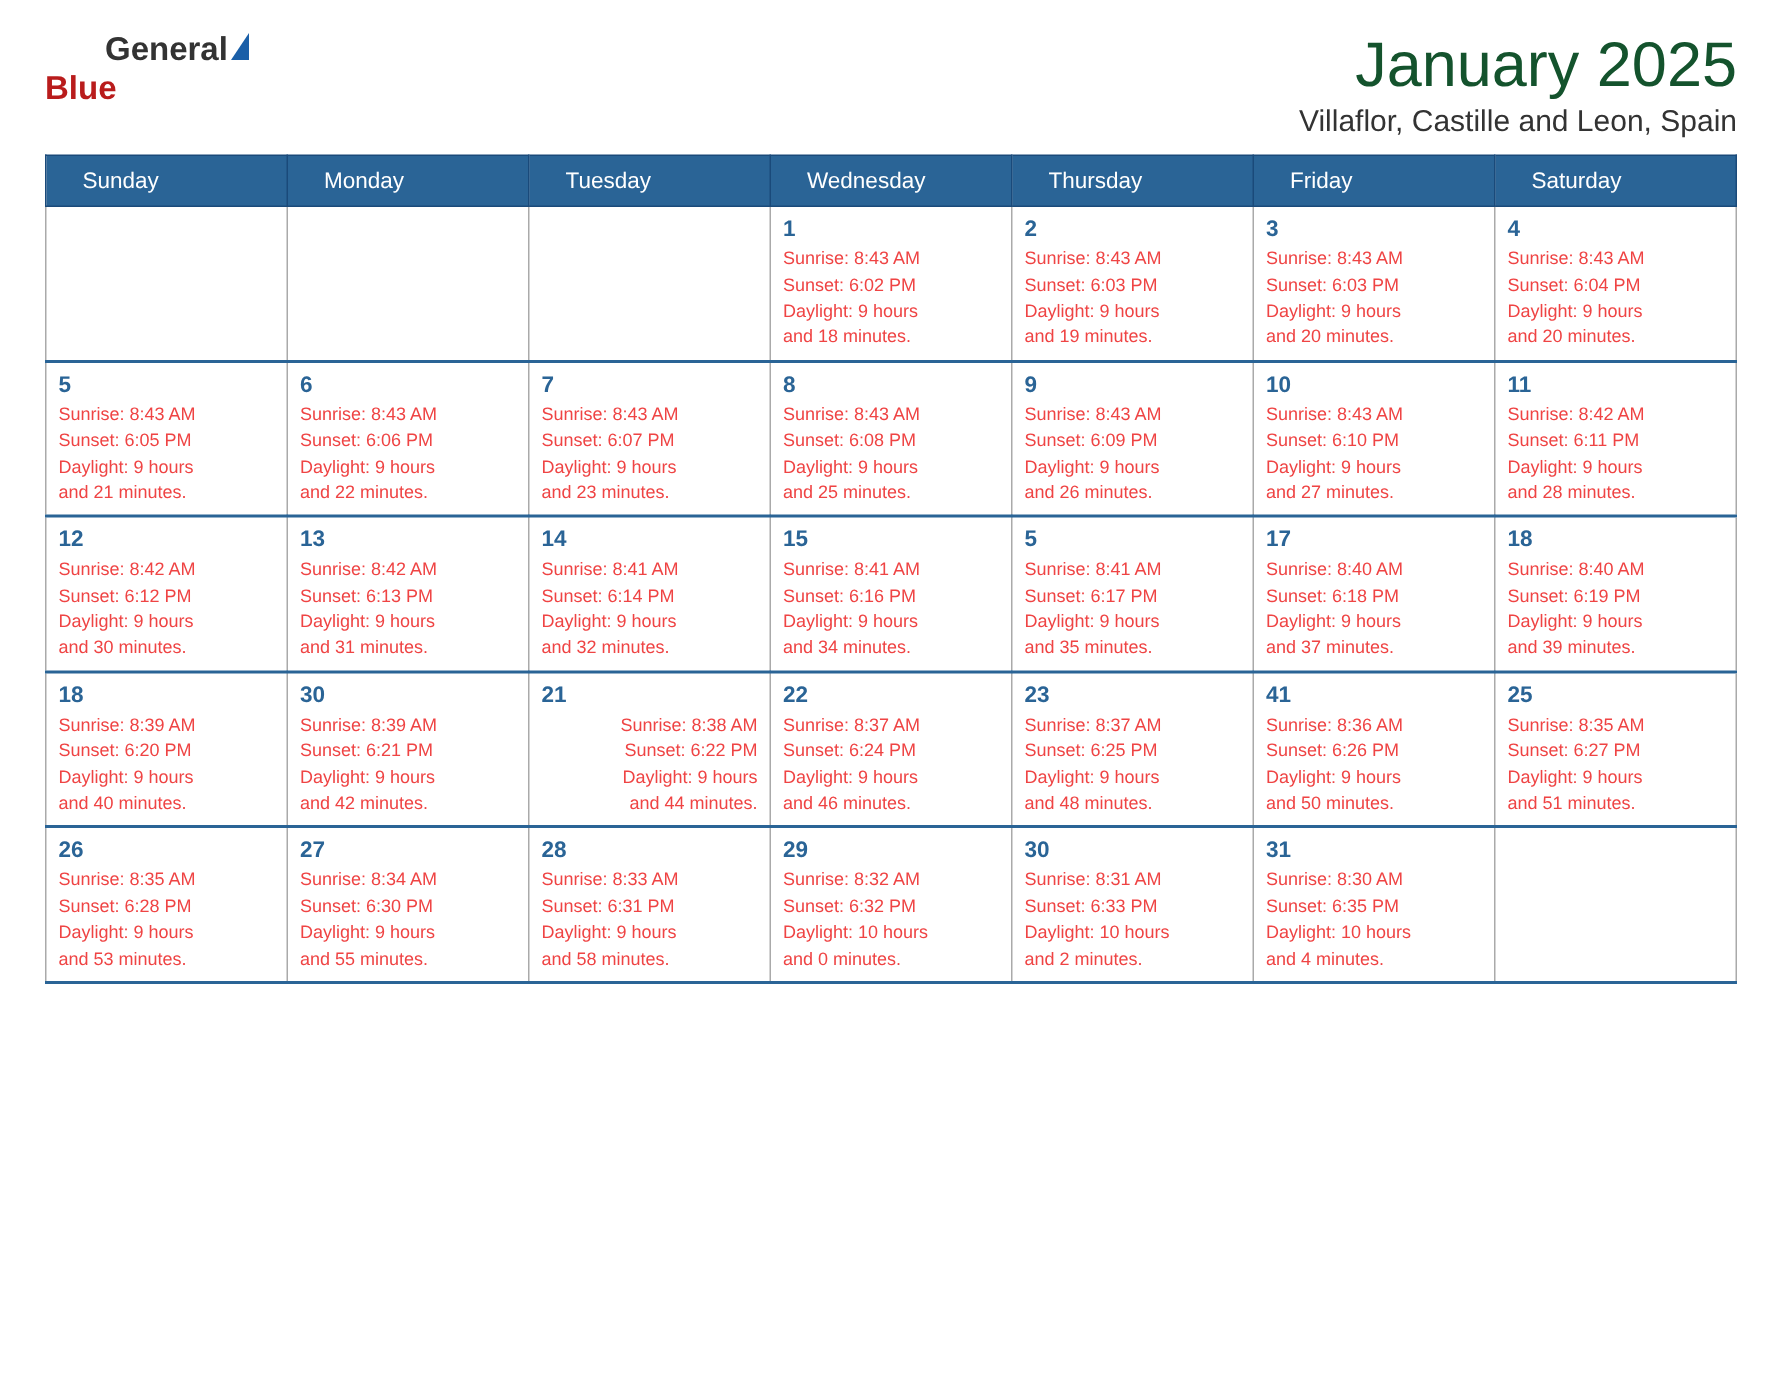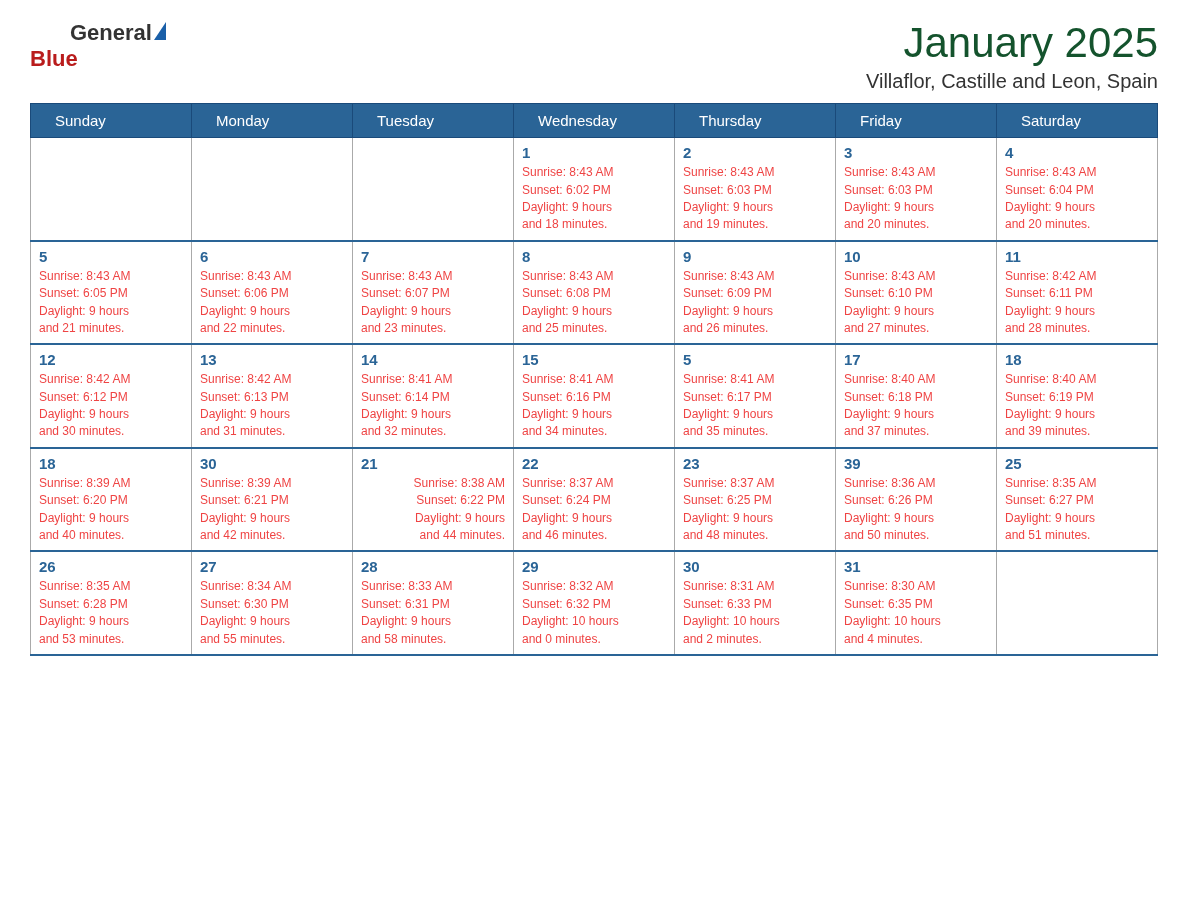--- a/index.html
+++ b/index.html
@@ -305,21 +305,21 @@
 and 46 minutes.</div>
         </td>
         <td>
           <span class="day-number">23</span>
           <div class="day-info" style="white-space: pre-line;">Sunrise: 8:37 AM
 Sunset: 6:25 PM
 Daylight: 9 hours
 and 48 minutes.</div>
         </td>
         <td>
-          <span class="day-number">39</span>
+          <span class="day-number">41</span>
           <div class="day-info" style="white-space: pre-line;">Sunrise: 8:36 AM
 Sunset: 6:26 PM
 Daylight: 9 hours
 and 50 minutes.</div>
         </td>
         <td>
           <span class="day-number">25</span>
           <div class="day-info" style="white-space: pre-line;">Sunrise: 8:35 AM
 Sunset: 6:27 PM
 Daylight: 9 hours

